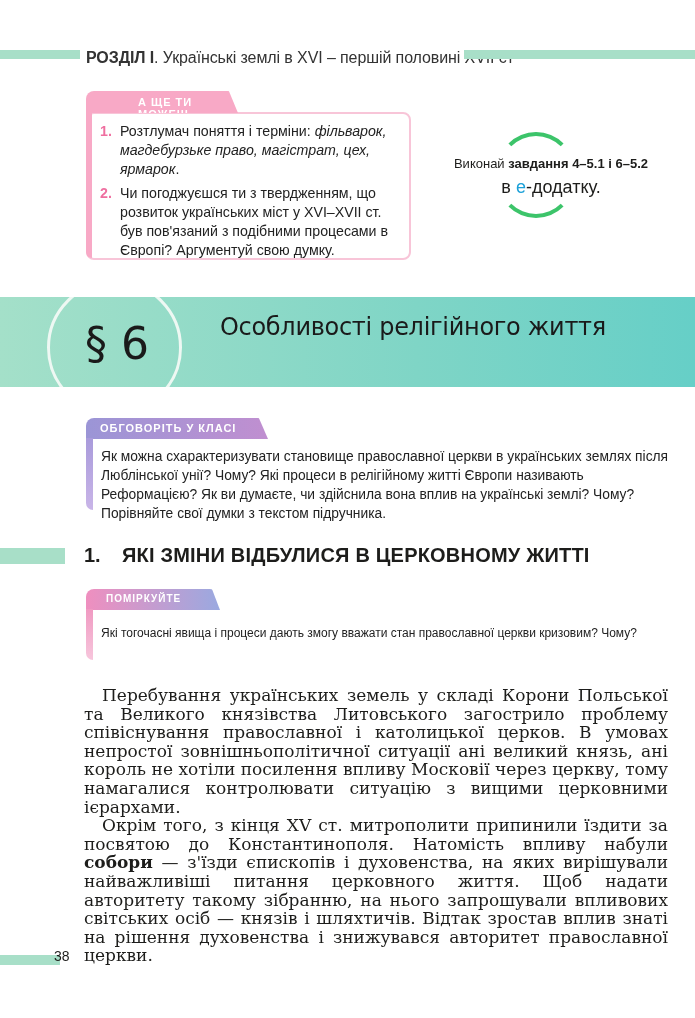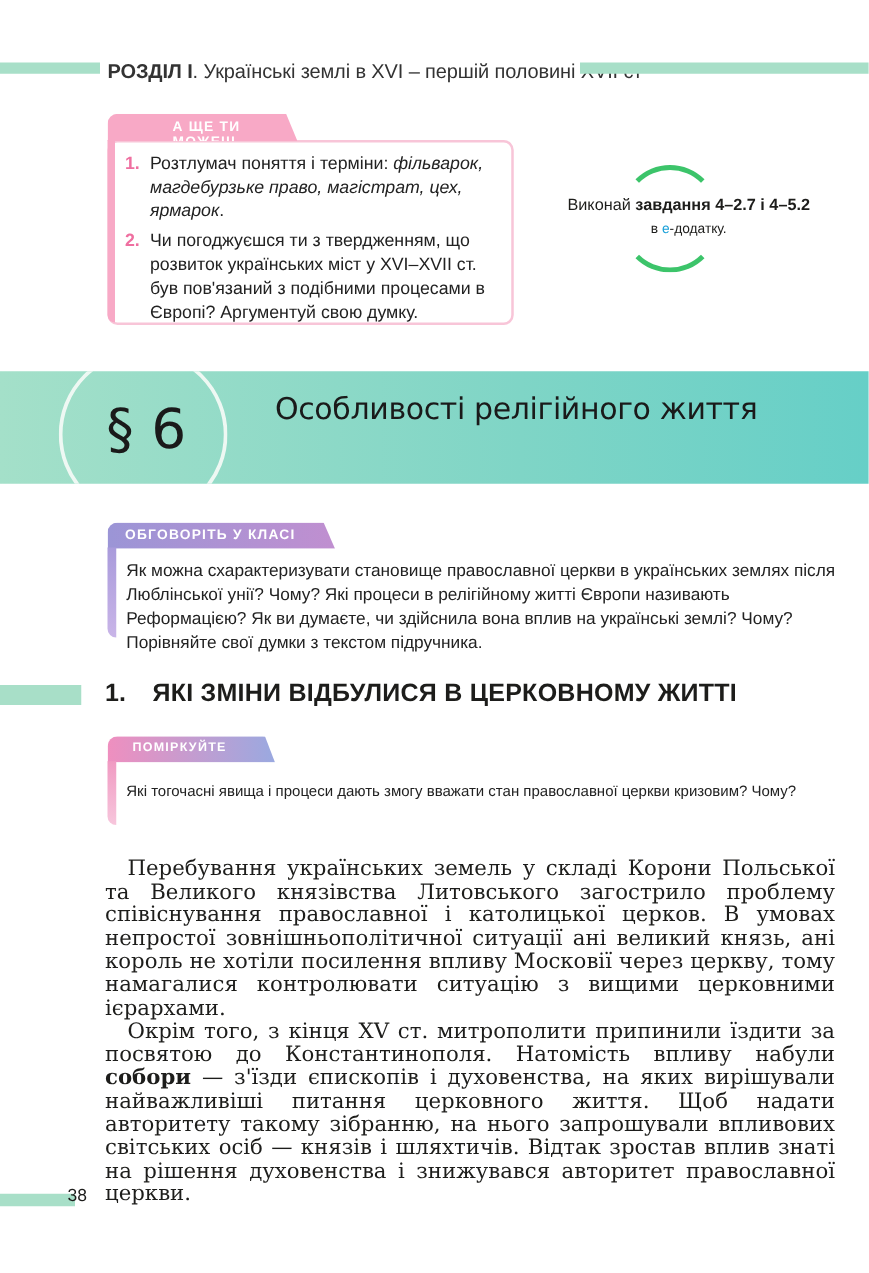--- a/index.html
+++ b/index.html
@@ -16,21 +16,21 @@
   .pink-box{left:86px;top:112px;width:325px;height:148px;border:2px solid #f8c5d8;border-radius:8px;background:#fff;box-sizing:border-box;}
   .pink-strip{left:86px;top:112px;width:6px;height:146px;background:#f8a9c6;border-radius:0 0 0 6px;}
   .pink-list{left:100px;top:122px;width:305px;font-size:14.2px;line-height:19px;color:#222;}
   .pink-item{display:flex;margin-bottom:5px;}
   .pink-num{color:#ef6fa0;font-weight:bold;width:20px;flex:none;}
   .pink-item i{font-style:italic;}
   
   .arc-top{left:497px;top:132px;width:78px;height:78px;border-radius:50%;border:4px solid transparent;border-top-color:#3cc46a;box-sizing:border-box;}
   .arc-bot{left:497px;top:140px;width:78px;height:78px;border-radius:50%;border:4px solid transparent;border-bottom-color:#3cc46a;box-sizing:border-box;}
   .eadd-l1{left:430px;top:156px;width:242px;text-align:center;font-size:13px;white-space:nowrap;}
-  .eadd-l2{left:430px;top:177px;width:242px;text-align:center;font-size:11px;}
+  .eadd-l2{left:430px;top:177px;width:242px;text-align:center;font-size:18px;}
   .eadd-l2 .e{color:#1aa0d8;}
   
   .banner{left:0;top:297px;width:695px;height:90px;background:linear-gradient(90deg,#a4e0c9 0%,#7fd5c6 60%,#66cfc7 100%);}
   .circle{left:47px;top:280px;width:135px;height:135px;border-radius:50%;border:3px solid #eef8f3;box-sizing:border-box;clip-path:inset(17px 0 28px 0);}
   .para{left:85px;top:318px;font-size:44px;font-weight:normal;color:#1a1a1a;font-family:"DejaVu Sans",sans-serif;}
   .banner-title{left:220px;top:310px;font-size:24px;line-height:34px;color:#1a1a1a;font-family:"DejaVu Sans",sans-serif;letter-spacing:-0.3px;}
   
   .purple-tab{left:86px;top:418px;width:182px;height:21px;background:linear-gradient(90deg,#9b95d6,#c08fd0);border-radius:8px 10px 0 0;clip-path:polygon(0 0,95% 0,100% 100%,0 100%);}
   .purple-tab span{position:absolute;left:14px;top:4px;font-size:11px;font-weight:bold;color:#fff;letter-spacing:1px;}
   .purple-strip{left:86px;top:438px;width:7px;height:72px;background:linear-gradient(180deg,#a99bdb,#c9b5e8);border-radius:0 0 0 8px;}
@@ -69,21 +69,21 @@
     <span><span>Розтлумач поняття і терміни: </span><i>фільварок, магдебурзьке право, магістрат, цех, ярмарок</i><span>.</span></span>
   </div>
   <div class="pink-item">
     <span class="pink-num">2.</span>
     <span>Чи погоджуєшся ти з твердженням, що розвиток українських міст у XVI–XVII ст. був пов'язаний з подібними процесами в Європі? Аргументуй свою думку.</span>
   </div>
 </div>
 
 <div class="abs arc-top"></div>
 <div class="abs arc-bot"></div>
-<div class="abs eadd-l1"><span>Виконай </span><b>завдання 4–2.7 і 4–5.2</b></div>
+<div class="abs eadd-l1"><span>Виконай </span><b>завдання 4–5.1 і 6–5.2</b></div>
 <div class="abs eadd-l2"><span>в </span><span class="e">е</span><span>-додатку.</span></div>
 
 <div class="abs banner"></div>
 <div class="abs circle"></div>
 <div class="abs para">§ 6</div>
 <div class="abs banner-title">
   <div>Особливості релігійного життя</div>
 </div>
 
 <div class="abs purple-tab">

